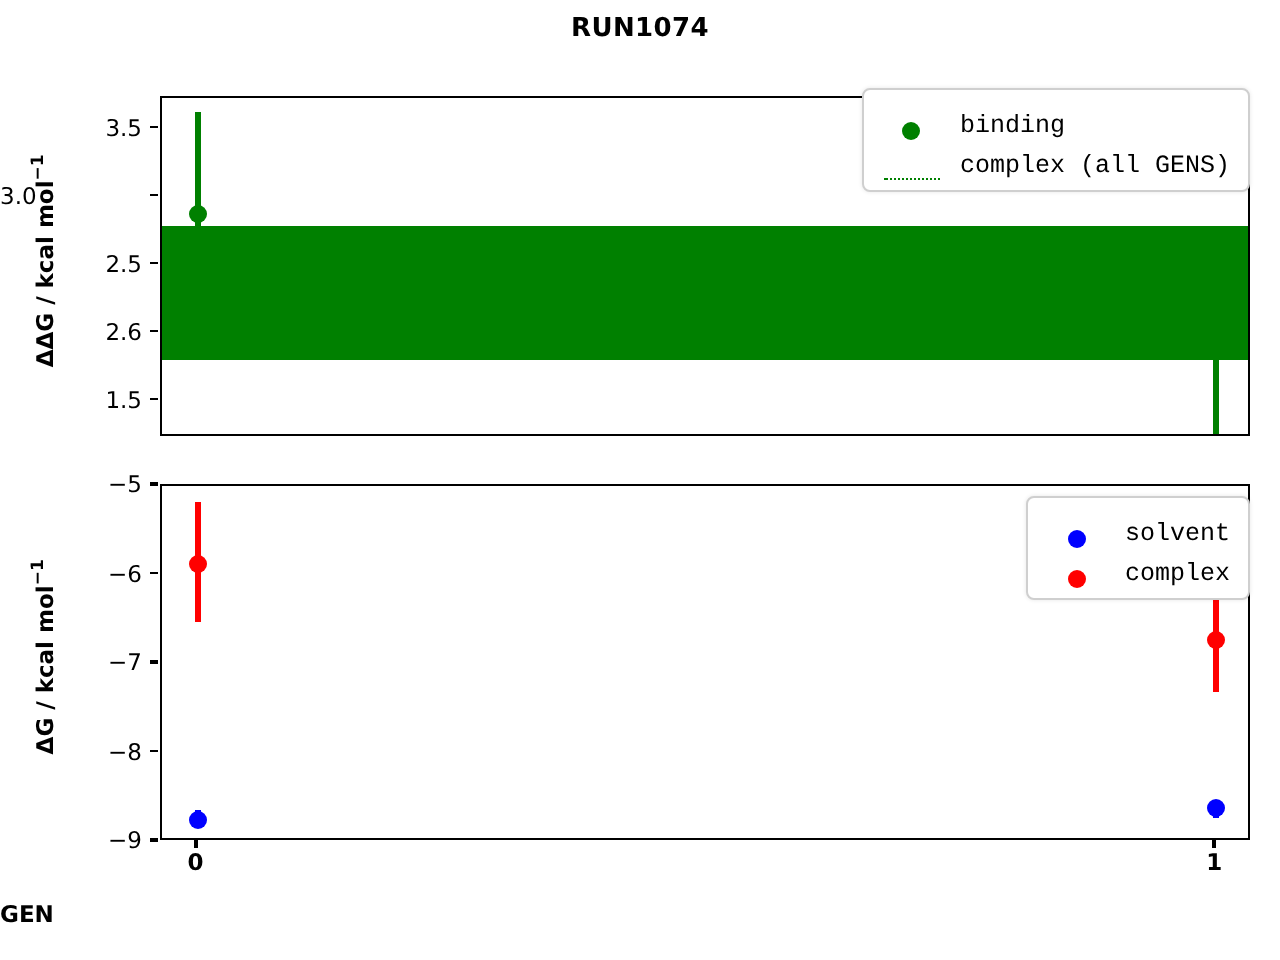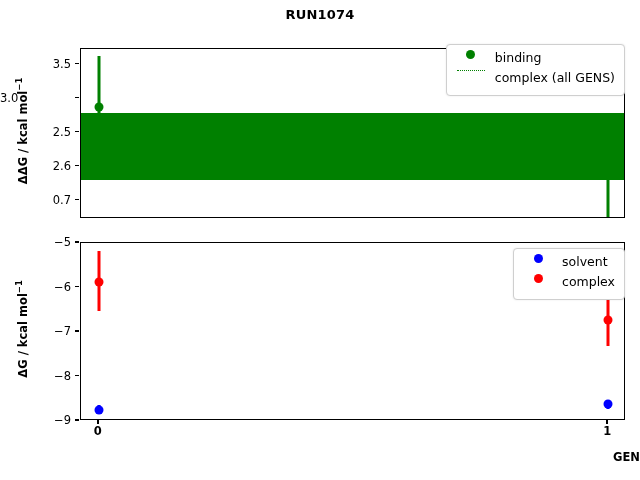--- a/index.html
+++ b/index.html
@@ -21,36 +21,36 @@
   .xtick{position:absolute;height:4px;width:1.6px;background:#000;}
   .ytlab{position:absolute;right:642px;transform:translateY(-50%);
          font-size:11.5px;font-weight:normal;color:#000;white-space:nowrap;}
   .xtlab{position:absolute;top:424px;transform:translateX(-50%);
          font-size:11.5px;font-weight:bold;color:#000;}
 
   
   .ylabel{position:absolute;transform-origin:50% 50%;
           transform:rotate(-90deg);font-size:11.5px;font-weight:bold;
           color:#000;white-space:nowrap;text-align:center;}
-  .xlabel{position:absolute;left:0;top:450px;width:640px;text-align:right;
+  .xlabel{position:absolute;left:0;top:450px;width:640px;text-align:left;
           font-size:11.5px;font-weight:bold;color:#000;}
   .ylabel sup{font-size:8.5px;vertical-align:super;}
 
   
   .ebar{position:absolute;width:3px;transform:translateX(-50%);}
   .pt{position:absolute;width:9px;height:9px;border-radius:50%;
       transform:translate(-50%,-50%);}
   .hband{position:absolute;left:0;right:0;}
   .bandline{position:absolute;left:0;right:0;height:1.6px;}
 
   
   .legend{position:absolute;box-sizing:border-box;background:#fff;
           border:1px solid #cfcfcf;border-radius:4px;padding:5px 9px;
           box-shadow:0 0 2px rgba(0,0,0,.10);}
-  .lrow{display:flex;align-items:flex-start;height:20px;}
+  .lrow{display:flex;align-items:flex-end;height:20px;font-family:Liberation Mono, monospace;}
   .lmark{width:30px;display:flex;align-items:center;justify-content:center;
          margin-right:9px;}
   .ldot{width:9px;height:9px;border-radius:50%;display:block;}
   .ldash{width:28px;height:0;border-top:1.8px dotted #1a7a1a;display:block;}
   .ltext{font-size:12.5px;color:#000;white-space:nowrap;}
   #legend-top{right:15px;top:44px;}
   #legend-bot{right:15px;top:248px;}
 </style>
 </head>
 <body>
@@ -118,21 +118,21 @@
   <div id="top-ticks">
       <div class="ytick" style="left: 75px; top: 62.84px;"></div>
       <div class="ytlab" style="left: 0px; top: 63.64px; width: 71px; text-align: right; right: auto;">3.5</div>
       <div class="ytick" style="left: 75px; top: 96.84px;"></div>
       <div class="ytlab" style="left: 0px; top: 97.64px; width: 71px; right: auto;">3.0</div>
       <div class="ytick" style="left: 75px; top: 130.84px;"></div>
       <div class="ytlab" style="left: 0px; top: 131.64px; width: 71px; text-align: right; right: auto;">2.5</div>
       <div class="ytick" style="left: 75px; top: 164.84px;"></div>
       <div class="ytlab" style="left: 0px; top: 165.64px; width: 71px; text-align: right; right: auto;">2.6</div>
       <div class="ytick" style="left: 75px; top: 198.84px;"></div>
-      <div class="ytlab" style="left: 0px; top: 199.64px; width: 71px; text-align: right; right: auto;">0.7</div>
+      <div class="ytlab" style="left: 0px; top: 199.64px; width: 71px; text-align: right; right: auto;">1.5</div>
     </div>
 
   <div class="legend" id="legend-top">
       <div class="lrow">
         <span class="lmark">
           <span class="ldot" style="background: rgb(0, 128, 0);"></span>
         </span>
         <span class="ltext">binding</span>
       </div>
       <div class="lrow">

